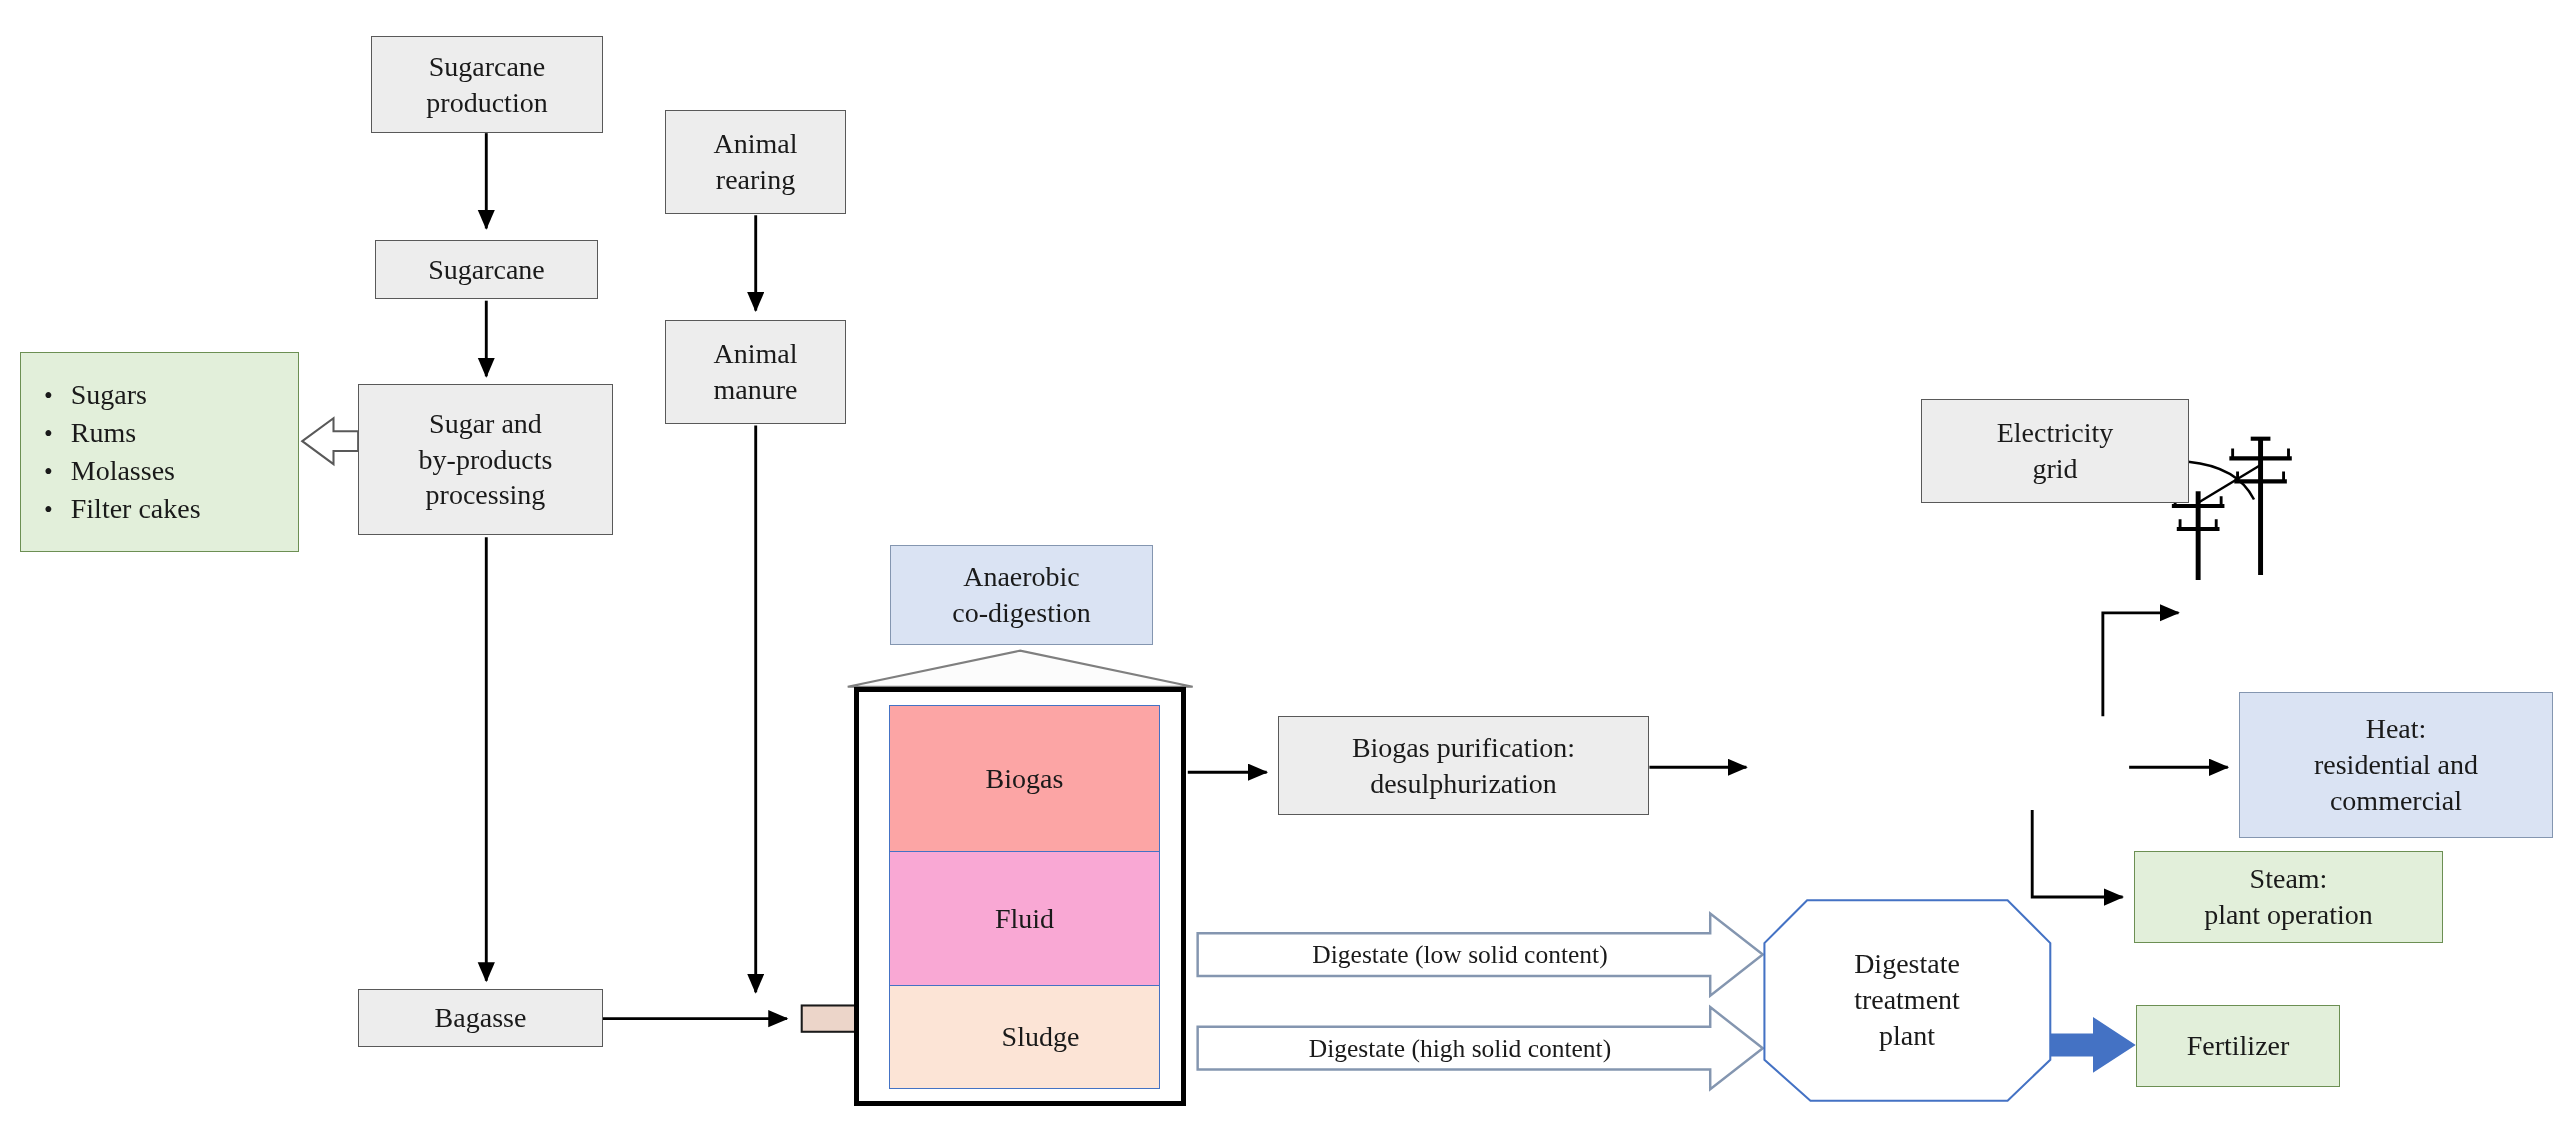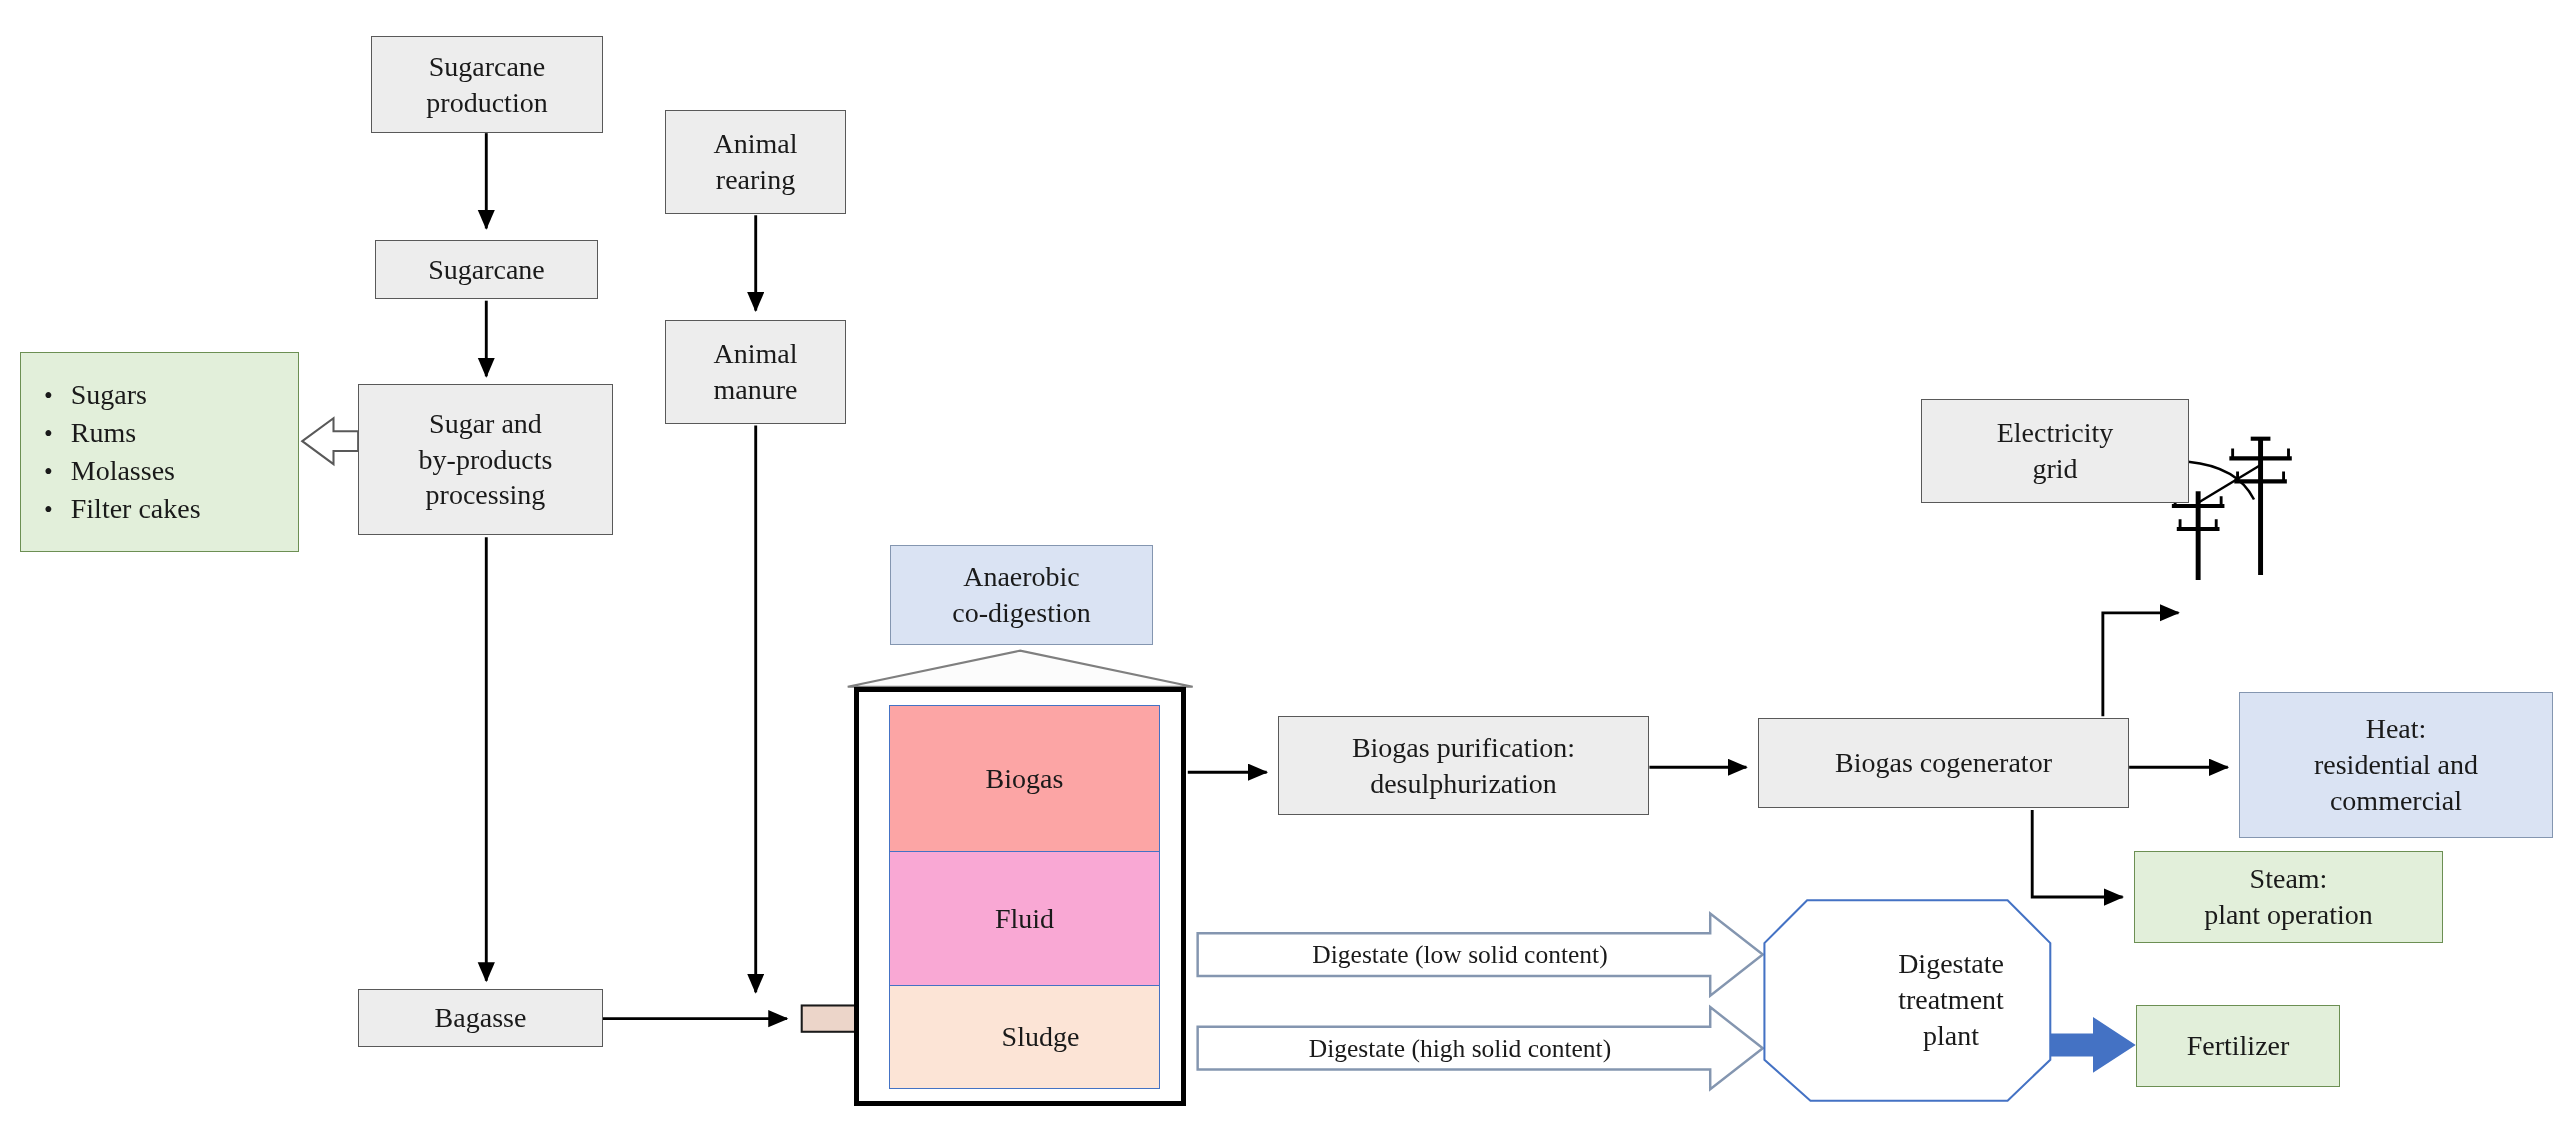--- a/index.html
+++ b/index.html
@@ -5,21 +5,21 @@
   * { margin:0; padding:0; box-sizing:border-box; }
   html,body { background:#ffffff; }
   body { font-family:"Liberation Serif","DejaVu Serif",serif; color:#1a1a1a; }
   .canvas { position:relative; width:2576px; height:1123px; background:#ffffff; overflow:hidden; }
   .wires { position:absolute; left:0; top:0; width:2576px; height:1123px; }
   .box { position:absolute; display:flex; align-items:center; justify-content:center;
          text-align:center; font-size:28px; line-height:1.28; white-space:pre-line; }
   .gray  { background:#ededed; border:1.6px solid #595959; }
   .green { background:#e2efda; border:1.6px solid #6c8f53; }
   .blue  { background:#dae3f3; border:1.6px solid #8496b0; }
-  .plain { background:transparent; border:none;margin-left:44px; }
+  .plain { background:transparent; border:none; }
   .tank  { position:absolute; background:#ffffff; border:5.8px solid #000000; }
   .segments { position:absolute; }
   .seg { width:271px; display:flex; align-items:center; justify-content:center;
          font-size:28px; border:1.6px solid #4472c4; }
   .seg + .seg { margin-top:-1.6px; }
   .seg-biogas { height:148px; background:#fca5a5; }
   .seg-fluid  { height:135px; background:#f9a8d4; }
   .seg-sludge { height:104px; background:#fce4d6;padding-left:32px; }
   .bullets { position:absolute; display:flex; flex-direction:column; justify-content:center;
              gap:2px; padding-left:23px; font-size:28px; }
@@ -134,23 +134,20 @@
     <div class="seg seg-sludge">
       <span>Sludge</span>
     </div>
   </div>
 
   <div class="box gray" style="left:1278px;top:716px;width:371px;height:99px">
     <span>Biogas purification:
 desulphurization</span>
   </div>
 
-  <div class="box gray" style="left:1758px;top:718px;width:371px;height:90px">
-    <span>Biogas cogenerator</span>
-  </div>
 
   <div class="box gray" style="left:1921px;top:399px;width:268px;height:104px">
     <span>Electricity
 grid</span>
   </div>
 
   <div class="box blue" style="left:2239px;top:692px;width:314px;height:146px">
     <span>Heat:
 residential and
 commercial</span>

